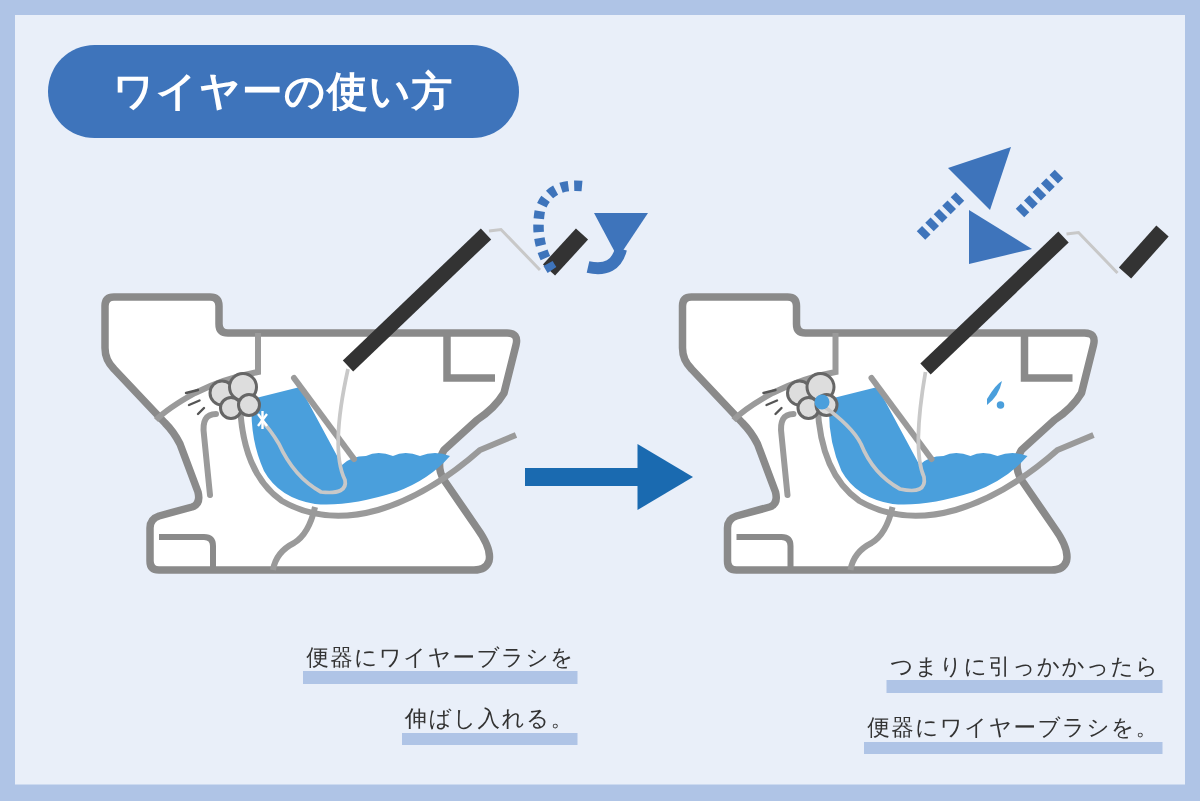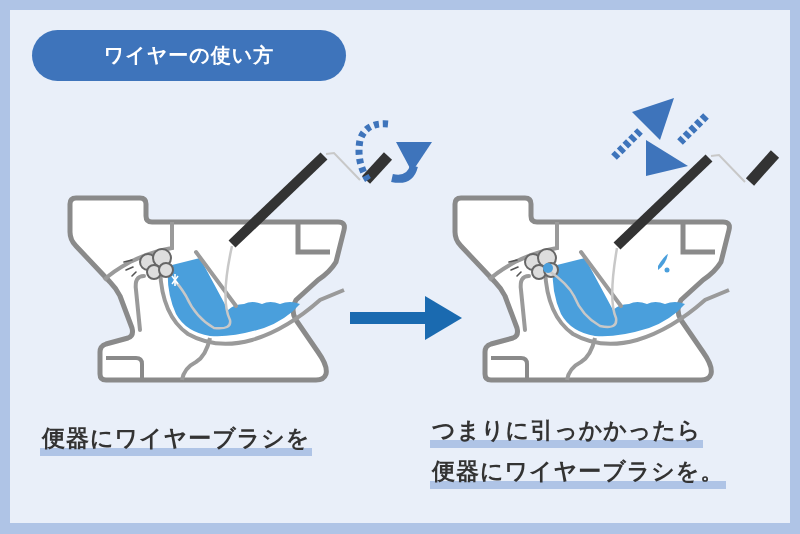--- a/index.html
+++ b/index.html
@@ -1,24 +1,24 @@
 <!DOCTYPE html>
 <html><head>
 <meta charset="utf-8">
 <style>
   html, body { margin:0; padding:0; }
   body { width:800px; height:534px; overflow:hidden; background:#afc4e6; font-family:"DejaVu Sans", sans-serif; }
   .panel { position:absolute; left:10px; top:10px; width:780px; height:513px; background:#e9eff9; }
-  .title-pill { position:absolute; left:32px; top:30px; width:314px; height:51px; border-radius:32px; background:#3e74bb; color:#ffffff;
-    display:flex; align-items:center; justify-content:center; font-size:20px; font-weight:bold; letter-spacing:1px; }
+  .title-pill { position:absolute; left:32px; top:30px; width:314px; height:62px; border-radius:32px; background:#3e74bb; color:#ffffff;
+    display:flex; align-items:center; justify-content:center; font-size:27px; font-weight:bold; letter-spacing:1px; }
   svg.art { position:absolute; left:0; top:0; }
-  .caption { position:absolute; text-align:left; color:#333333; font-size:23px; font-weight:bold; line-height:41px; letter-spacing:1px; }
+  .caption { position:absolute; text-align:right; color:#333333; font-size:15px; font-weight:normal; line-height:41px; letter-spacing:1px; }
   .caption .line { display:inline-block; background:linear-gradient(to bottom, transparent 72%, #afc4e6 72%, #afc4e6 92%, transparent 92%); padding:0 2px; }
   .caption-left { left:40px; top:418px; width:345px; }
-  .caption-right { left:430px; top:410px; width:345px; }
+  .caption-right { left:430px; top:424px; width:345px; }
 </style>
 </head>
 <body>
 
 <div class="panel"></div>
 
 <div class="title-pill">ワイヤーの使い方</div>
 
 <svg class="art" width="800" height="534" viewBox="0 0 800 534">
   <defs>
@@ -96,18 +96,19 @@
       <line x1="614" y1="157" x2="640" y2="131" stroke="#3e74bb" stroke-width="8" stroke-dasharray="5 3"></line>
       <polygon points="632,112 674,98 660,140" fill="#3e74bb"></polygon>
       <line x1="706" y1="116" x2="680" y2="142" stroke="#3e74bb" stroke-width="8" stroke-dasharray="5 3"></line>
       <polygon points="646,140 688,166 646,176" fill="#3e74bb"></polygon>
     </g>
   </g>
 </svg>
 
 <div class="caption caption-left">
   <span class="line">便器にワイヤーブラシを</span><br>
+  <span class="line">伸ばし入れる。</span>
 </div>
 
 <div class="caption caption-right">
   <span class="line">つまりに引っかかったら</span><br>
   <span class="line">便器にワイヤーブラシを。</span>
 </div>
 
 </body></html>

